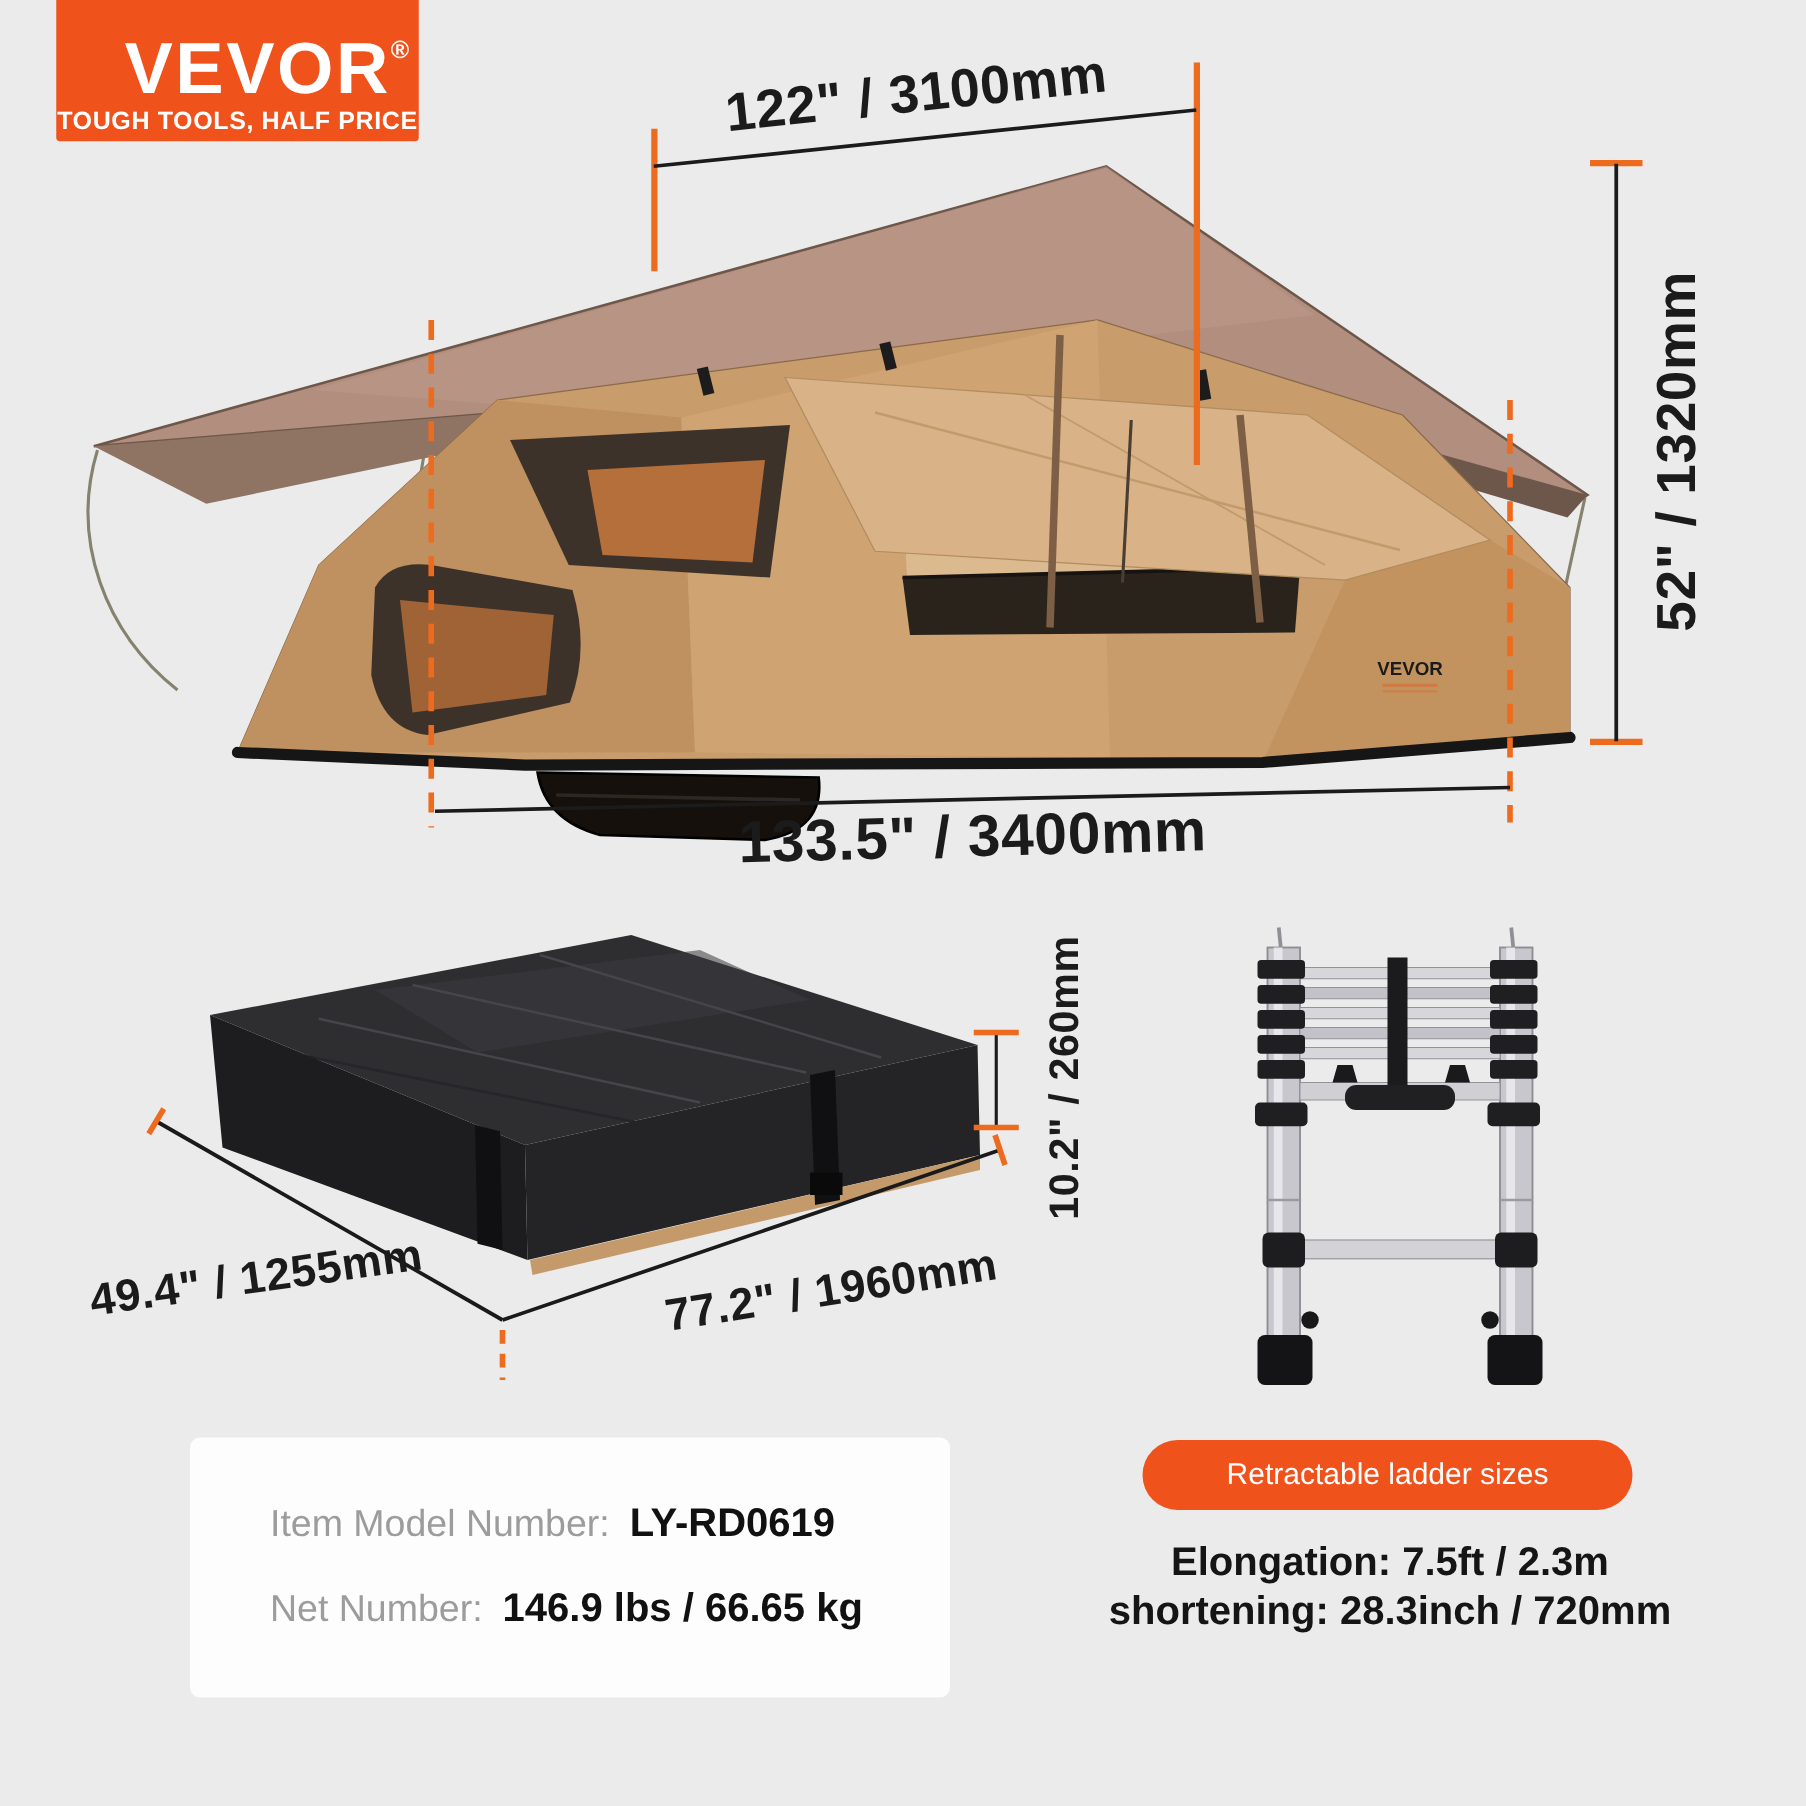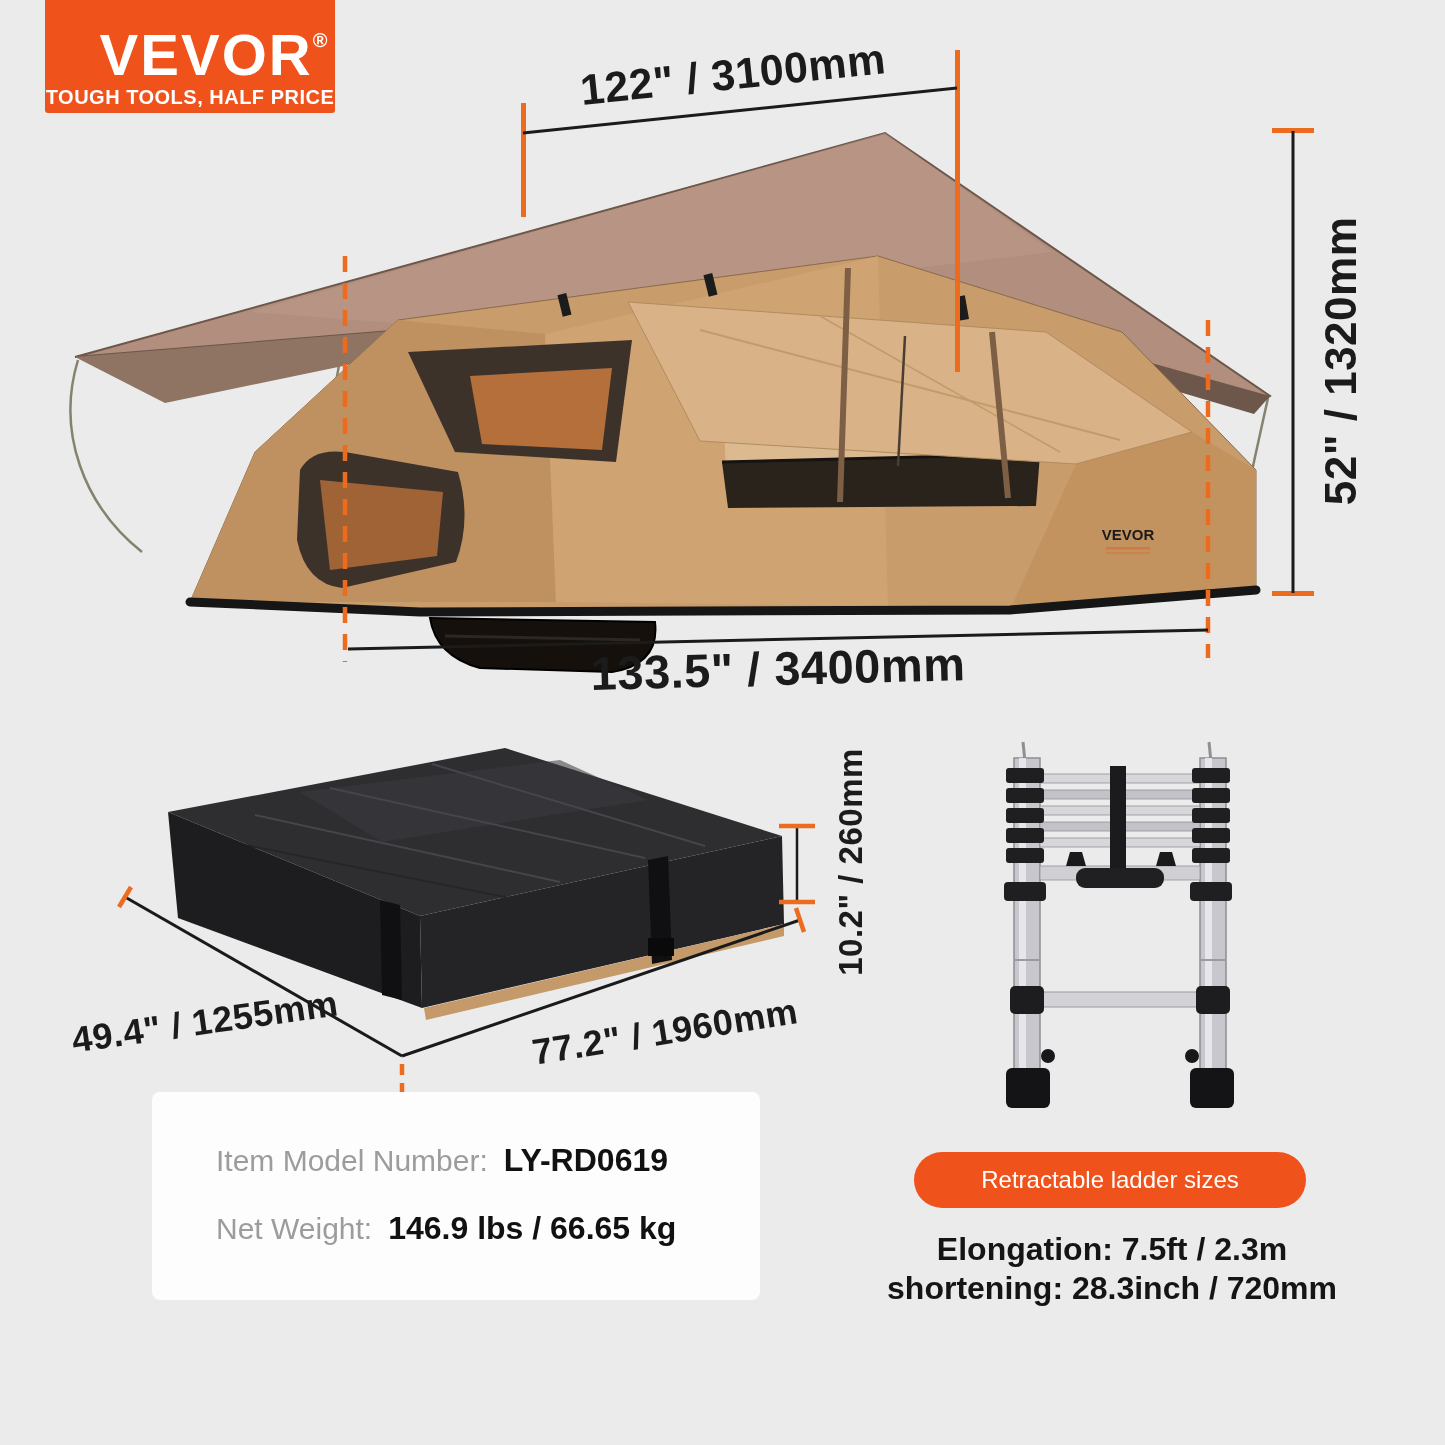--- a/index.html
+++ b/index.html
@@ -30,21 +30,21 @@
     font-size:58px;font-weight:bold;letter-spacing:2px;line-height:60px;
     margin-top:10px;
     margin-left:47px;
   }
   .logo .reg{font-size:20px;vertical-align:28px;letter-spacing:0;}
   .logo .tagline{
     font-size:20px;font-weight:bold;letter-spacing:0.5px;margin-top:1px;
   }
   
   .spec-box{
-    position:absolute;left:152px;top:1092px;width:608px;height:208px;
+    position:absolute;left:152px;top:1150px;width:608px;height:208px;
     background:#fdfdfd;border-radius:8px;box-sizing:border-box;
     padding:50px 0 0 64px;
   }
   .spec-row{display:flex;align-items:baseline;margin-bottom:31px;}
   .spec-label{color:#9c9c9c;font-size:30px;}
   .spec-value{color:#111;font-size:32px;font-weight:bold;margin-left:16px;}
   
   .ladder-badge{
     position:absolute;left:914px;top:1152px;width:392px;height:56px;
     background:var(--accent);border-radius:28px;color:#fff;
@@ -218,21 +218,21 @@
     <div class="brand"><span>VEVOR</span><span class="reg">®</span></div>
     <div class="tagline">TOUGH TOOLS, HALF PRICE</div>
   </div>
 
   <div class="spec-box">
     <div class="spec-row">
       <span class="spec-label">Item Model Number:</span>
       <span class="spec-value">LY-RD0619</span>
     </div>
     <div class="spec-row">
-      <span class="spec-label">Net Weight:</span>
+      <span class="spec-label">Net Number:</span>
       <span class="spec-value">146.9 lbs / 66.65 kg</span>
     </div>
   </div>
 
   <div class="ladder-badge">Retractable ladder sizes</div>
   <div class="ladder-dims">
     <div>Elongation: 7.5ft / 2.3m</div>
     <div>shortening: 28.3inch / 720mm</div>
   </div>
 

